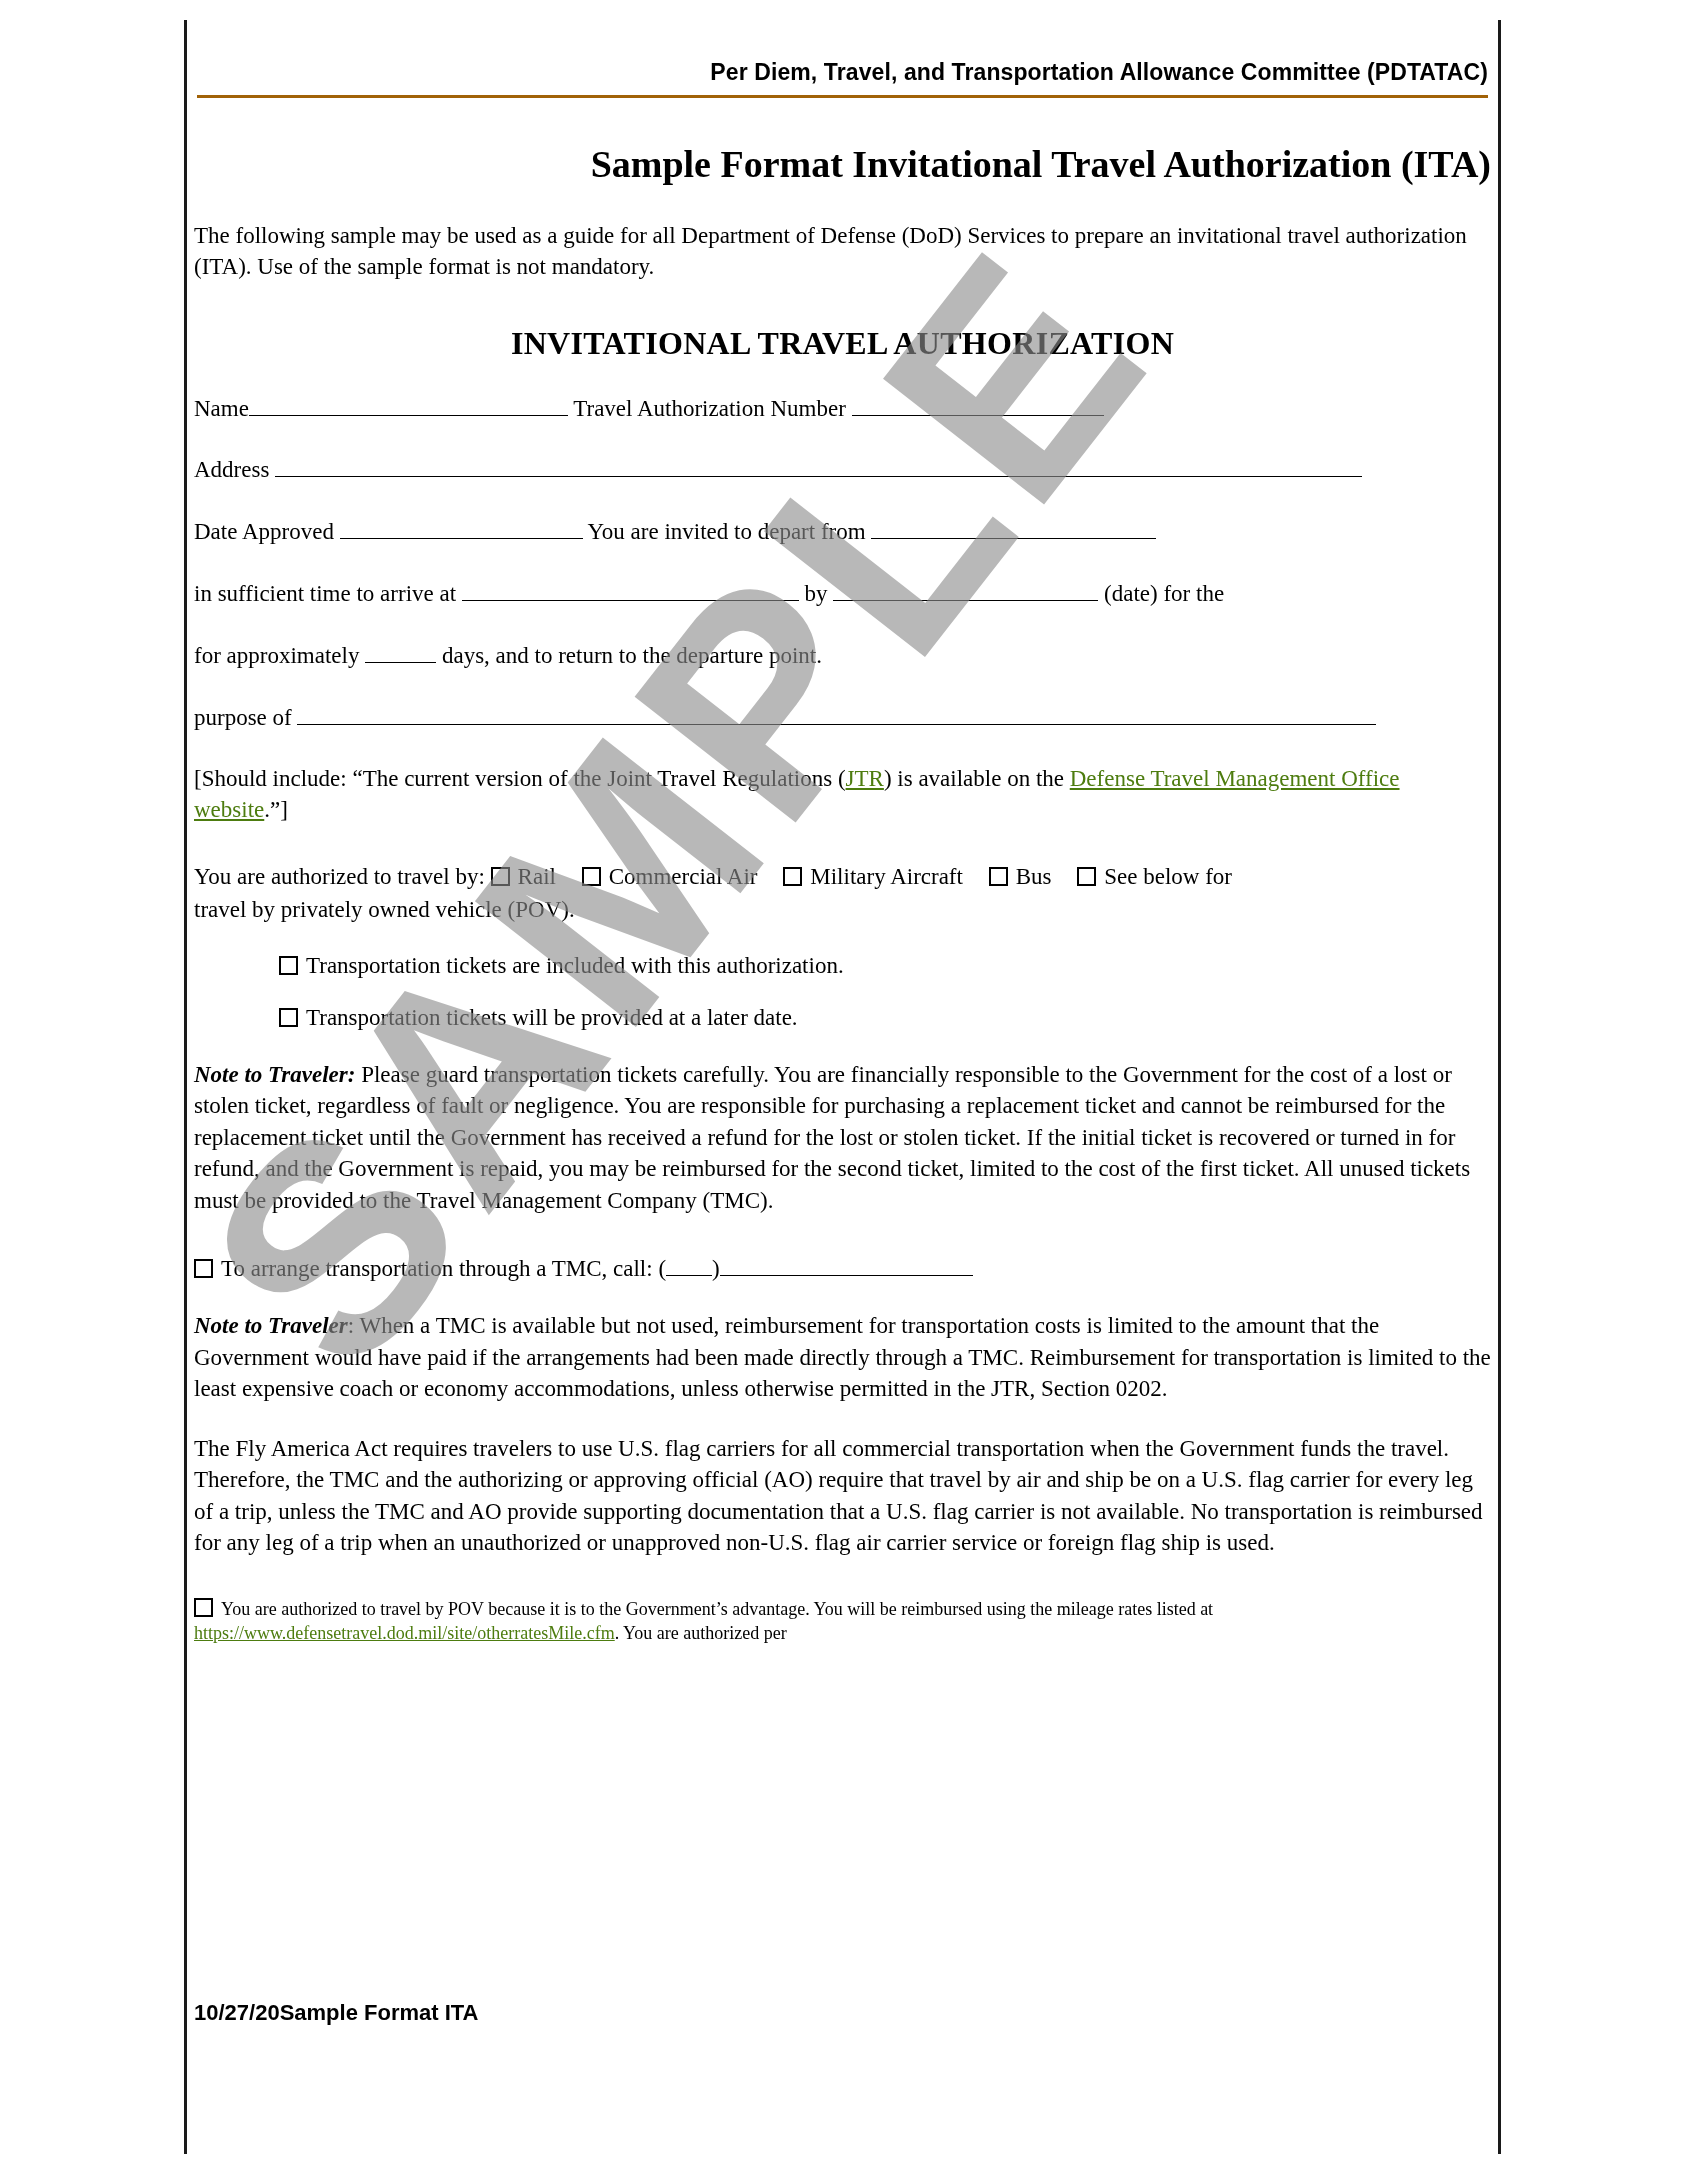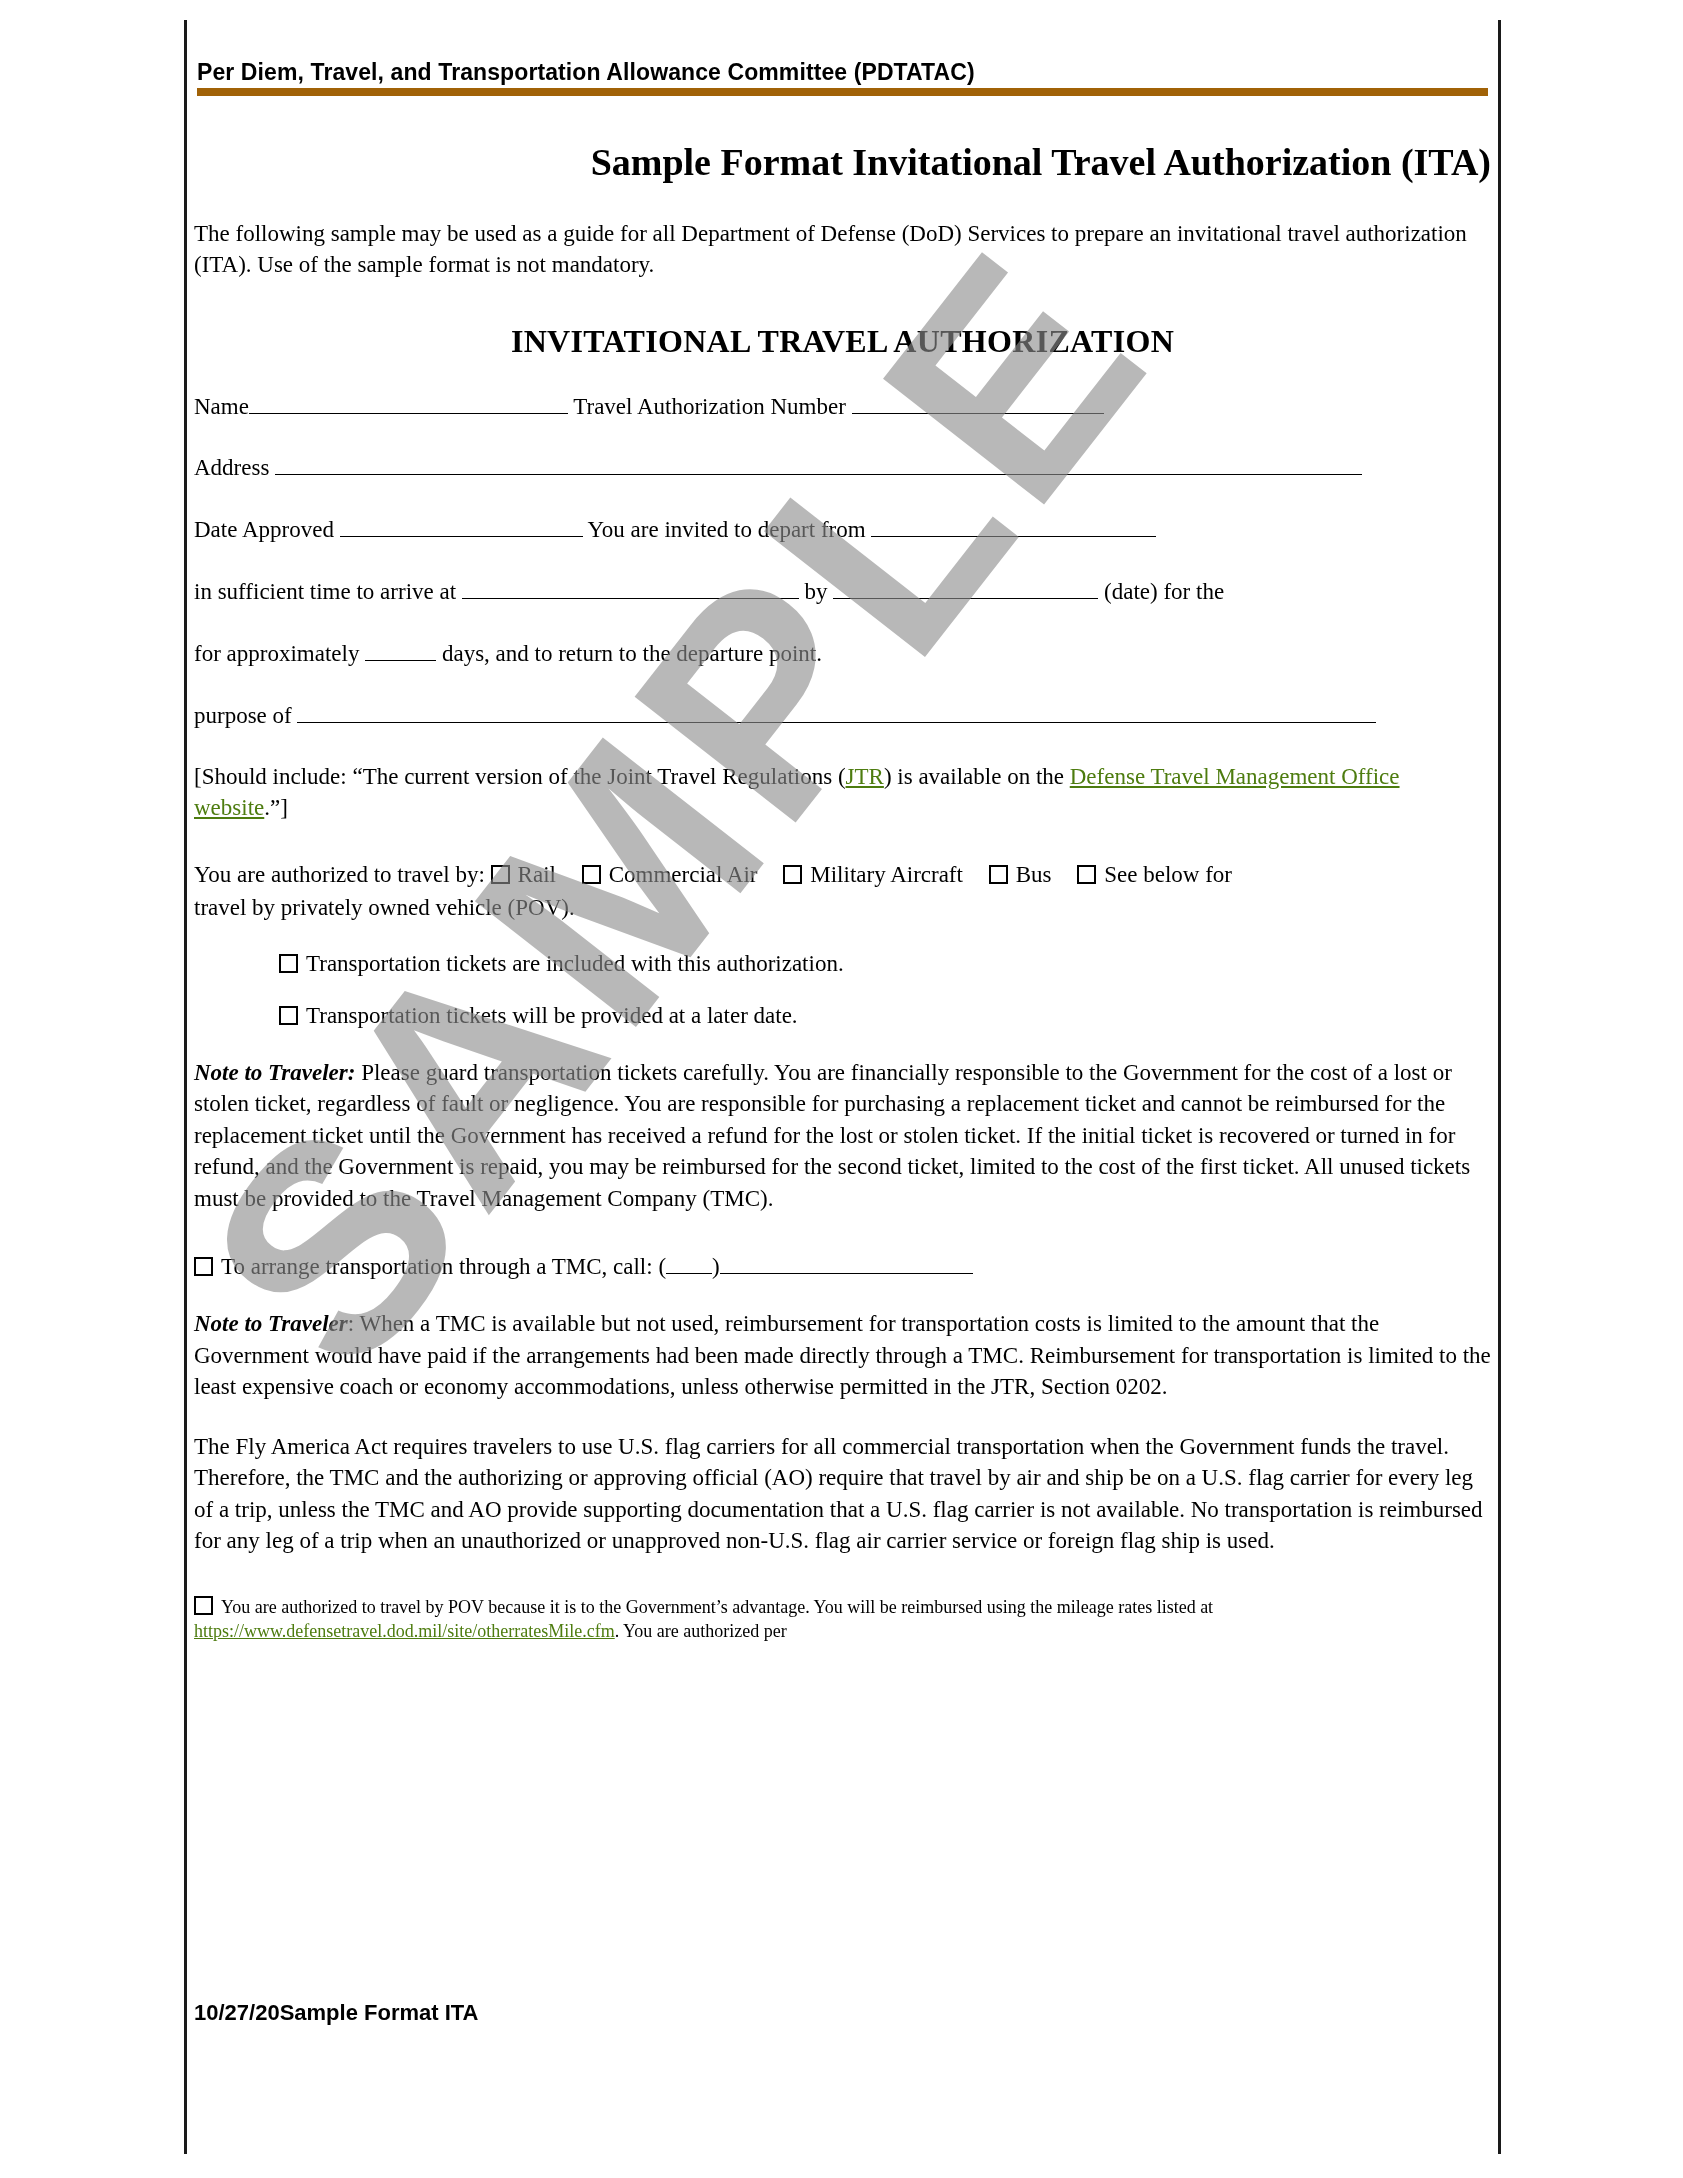--- a/index.html
+++ b/index.html
@@ -34,27 +34,27 @@
   }
   .content {
     position: absolute;
     left: 194px;
     top: 59px;
     width: 1297px;
   }
 
   
   .doc-header {
-    text-align: left;
+    text-align: right;
     font-family: "Liberation Sans", sans-serif;
     font-weight: bold;
     font-size: 23px;
     letter-spacing: 0.1px;
-    padding-bottom: 2px;
-    border-bottom: 8px solid #a16207;
+    padding-bottom: 9px;
+    border-bottom: 3px solid #a16207;
     margin: 0 3px 0 3px;
   }
 
   
   .main-title {
     text-align: right;
     font-family: "Liberation Serif", serif;
     font-weight: bold;
     font-size: 38px;
     margin-top: 44px;

